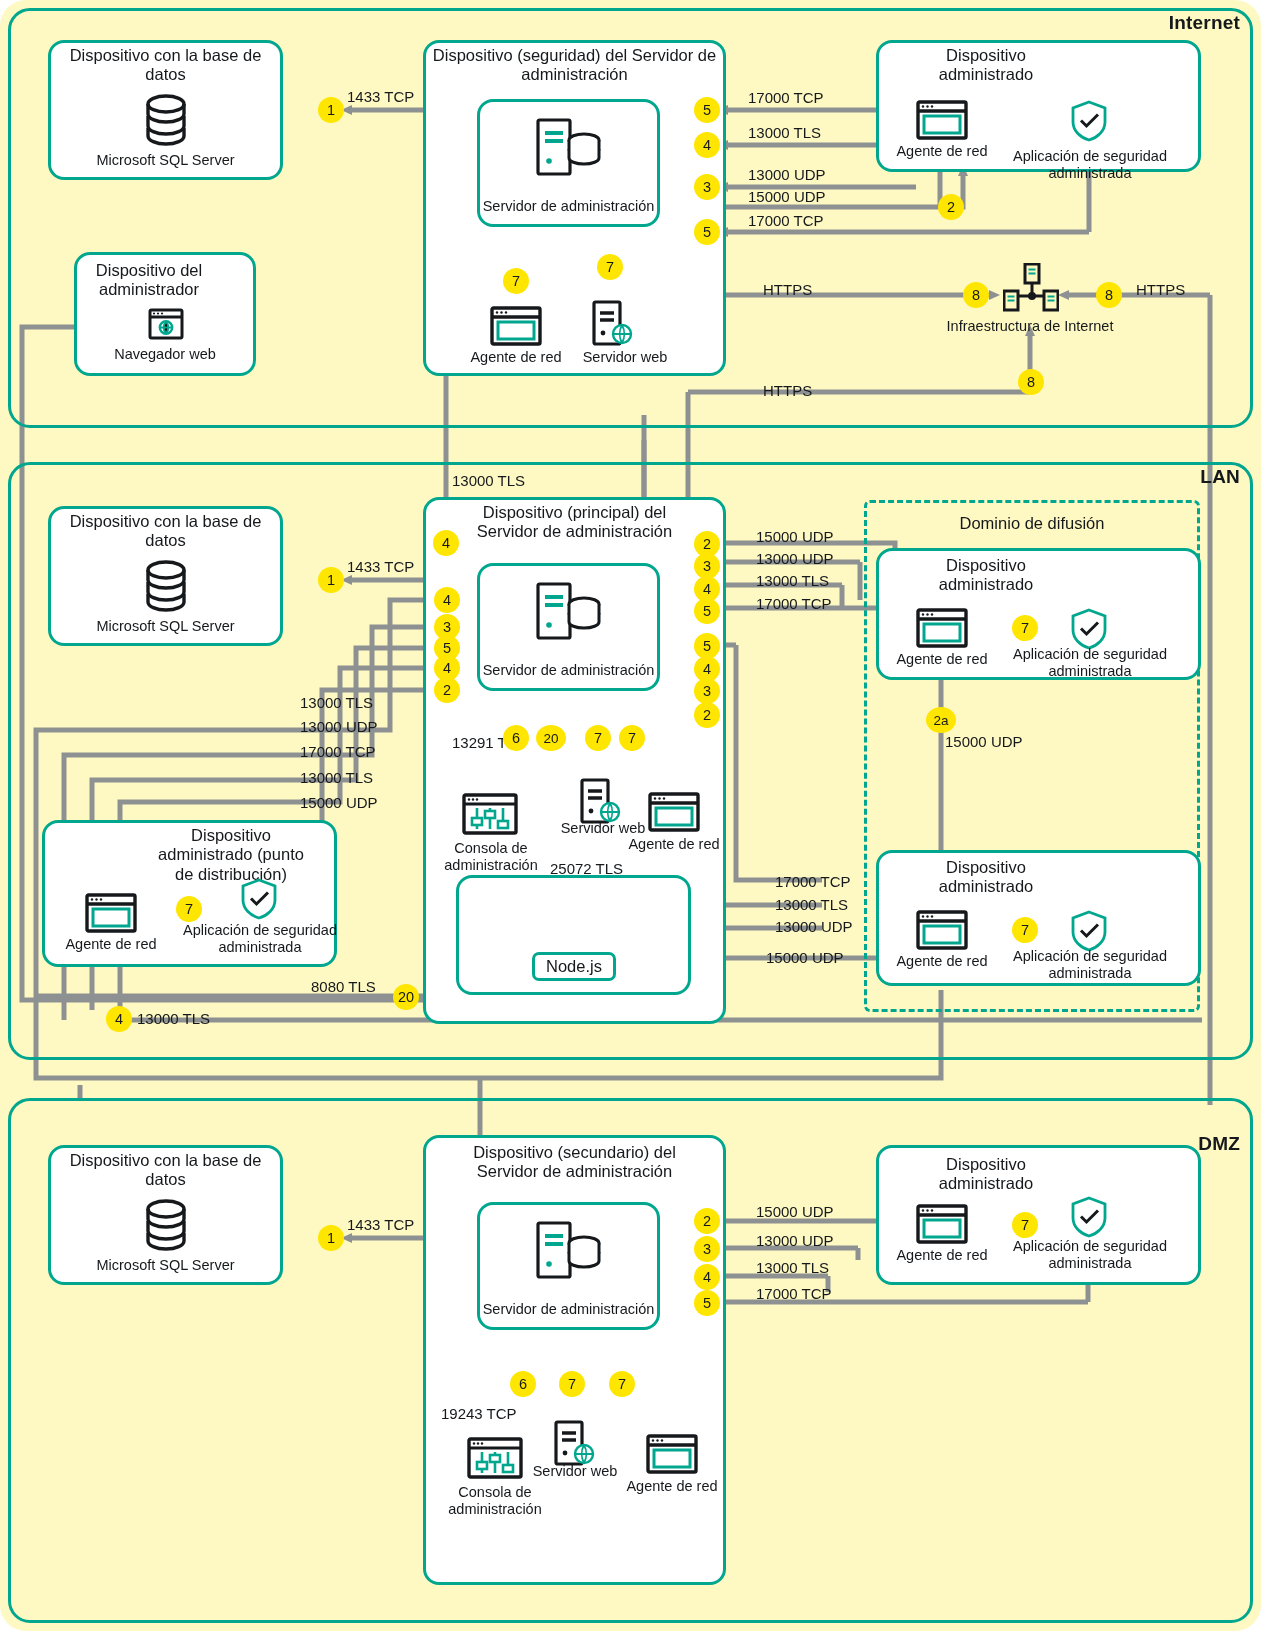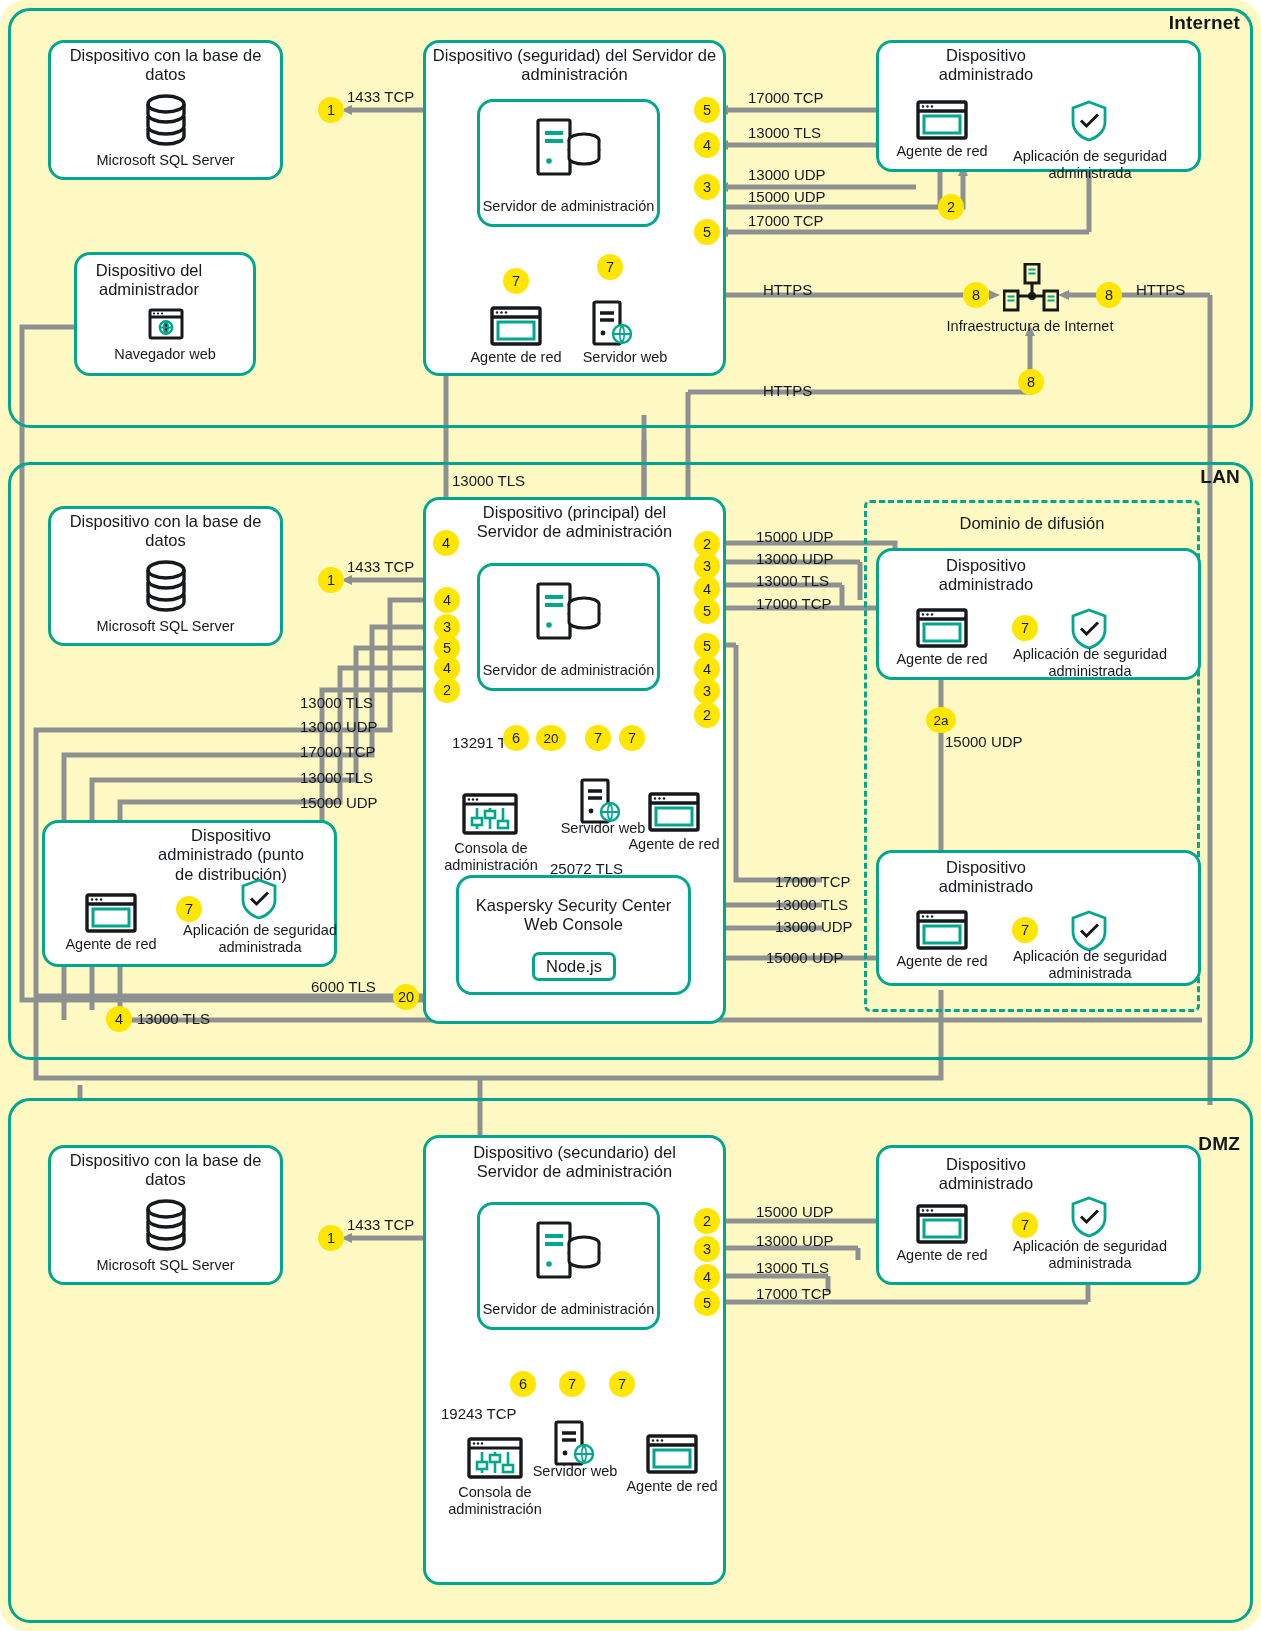--- a/index.html
+++ b/index.html
@@ -363,22 +363,20 @@
   <path d="M2 11h48" stroke="#16191c" stroke-width="3.4"></path>
         <circle cx="7" cy="6.5" r="1.2" fill="#16191c"></circle>
         <circle cx="11.5" cy="6.5" r="1.2" fill="#16191c"></circle>
         <circle cx="16" cy="6.5" r="1.2" fill="#16191c"></circle>
   <rect x="8" y="16" width="36" height="17" fill="none" stroke="#00a78e" stroke-width="3"></rect>
       </svg>
 </div>
 <div class="cap" style="left:624px;top:836px;width:100px;">Agente de red</div>
 
 <div class="box" style="left:456px;top:875px;width:235px;height:120px;"></div>
-<div class="box-title" style="left:456px;top:896px;width:235px;white-space:pre-line;">Kaspersky Security Center
-Web Console</div>
 <div class="nodejs" style="left:532px;top:952px;width:84px;height:29px;">
       <span>Node.js</span>
     </div>
 
 <div class="box" style="left:42px;top:820px;width:295px;height:147px;"></div>
 <div class="box-title" style="left:130px;top:826px;width:202px;white-space:pre-line;">Dispositivo
 administrado (punto
 de distribución)</div>
 <div class="ico" style="left:85px;top:893px;">
   <svg width="52" height="40" viewBox="0 0 52 40">
@@ -621,21 +619,21 @@
 <div class="badge" style="left:585px;top:725px;">7</div>
 <div class="badge" style="left:619px;top:725px;">7</div>
 
 <div class="badge" style="left:176px;top:896px;">7</div>
 <div class="badge" style="left:1012px;top:615px;">7</div>
 <div class="badge" style="left:1012px;top:917px;">7</div>
 
 <div class="badge wide" style="left:926px;top:707px;">2a</div>
 <div class="plabel" style="left:945px;top:733px;">15000 UDP</div>
 
-<div class="plabel" style="left:311px;top:978px;">6000 TLS</div>
+<div class="plabel" style="left:311px;top:978px;">8080 TLS</div>
 <div class="badge" style="left:393px;top:984px;">20</div>
 
 <div class="badge" style="left:106px;top:1006px;">4</div>
 <div class="plabel" style="left:137px;top:1010px;">13000 TLS</div>
 
 <div class="plabel" style="left:347px;top:1216px;">1433 TCP</div>
 <div class="badge" style="left:318px;top:1225px;">1</div>
 
 <div class="plabel" style="left:756px;top:1203px;">15000 UDP</div>
 <div class="badge" style="left:694px;top:1208px;">2</div>

